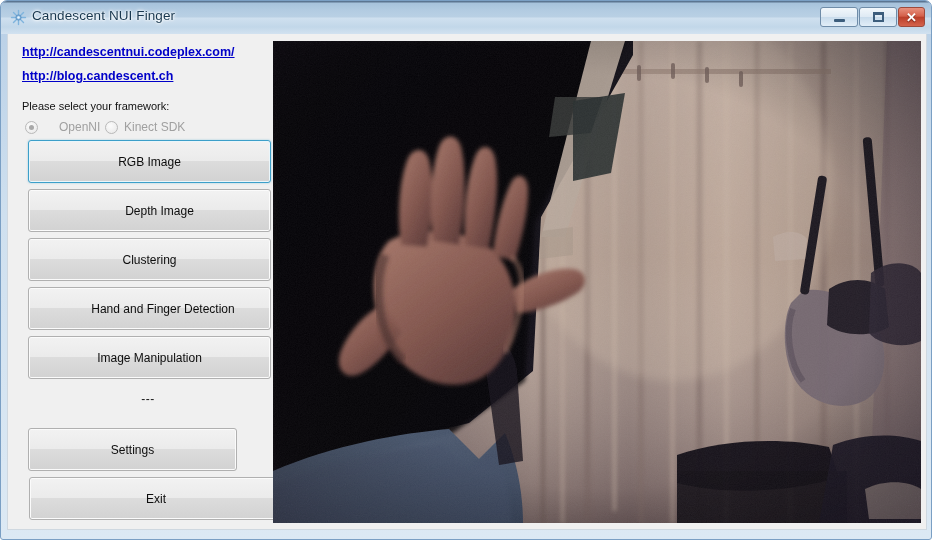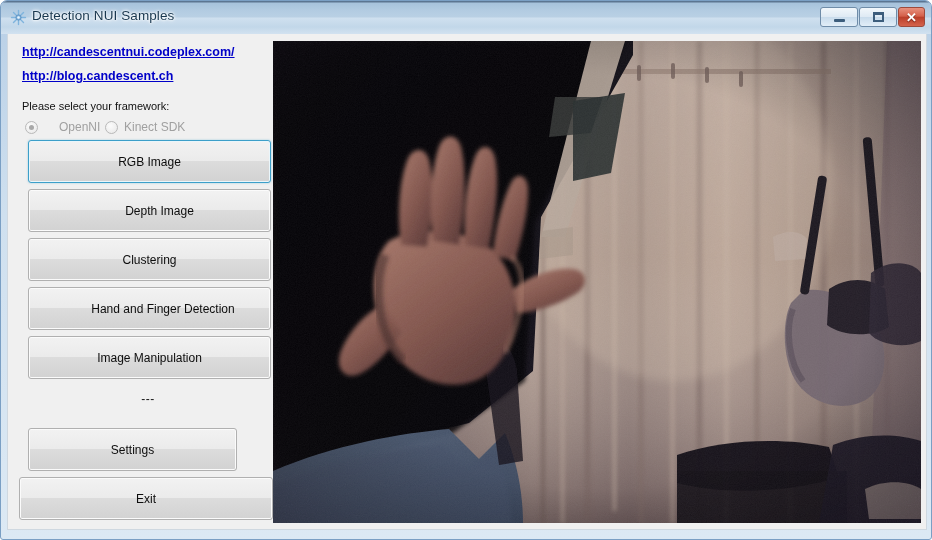--- a/index.html
+++ b/index.html
@@ -200,21 +200,21 @@
     border: 1px solid #3c9fc9;
     box-shadow: inset 0 0 0 1px #eaf6fb, 0 0 2px rgba(60,159,201,0.5);
   }
 
   #btn-rgb       { left: 20px; top: 106px; width: 243px; height: 43px; }
   #btn-depth     { left: 20px; top: 155px; width: 243px; height: 43px; padding-left: 20px; }
   #btn-cluster   { left: 20px; top: 204px; width: 243px; height: 43px; }
   #btn-hand      { left: 20px; top: 253px; width: 243px; height: 43px; padding-left: 27px; }
   #btn-imgmanip  { left: 20px; top: 302px; width: 243px; height: 43px; }
   #btn-settings  { left: 20px; top: 394px; width: 209px; height: 43px; }
-  #btn-exit      { left: 11px; top: 443px; width: 254px; height: 43px; }
+  #btn-exit      { left: 21px; top: 443px; width: 254px; height: 43px; }
 
   #separator-dashes {
     position: absolute;
     left: 0; top: 358px;
     width: 280px;
     text-align: center;
     font-size: 12px;
     color: #111111;
     letter-spacing: 0.5px;
   }
@@ -252,21 +252,21 @@
           <line x1="3.5" y1="3.5" x2="13.5" y2="13.5"></line>
           <line x1="13.5" y1="3.5" x2="3.5" y2="13.5"></line>
         </g>
         <g stroke="#5d93c4" stroke-width="1" fill="none">
           <circle cx="8.5" cy="8.5" r="2.6"></circle>
         </g>
         <circle cx="8.5" cy="8.5" r="1.3" fill="#e9f3fb"></circle>
       </svg>
     </div>
 
-    <div id="title-text">Detection NUI Samples</div>
+    <div id="title-text">Candescent NUI Finger</div>
 
     <div class="wbtn" id="btn-minimize">
       <div class="wbtn-glyph">
         <div class="min-bar"></div>
       </div>
     </div>
 
     <div class="wbtn" id="btn-maximize">
       <div class="wbtn-glyph">
         <div class="max-box"></div>

